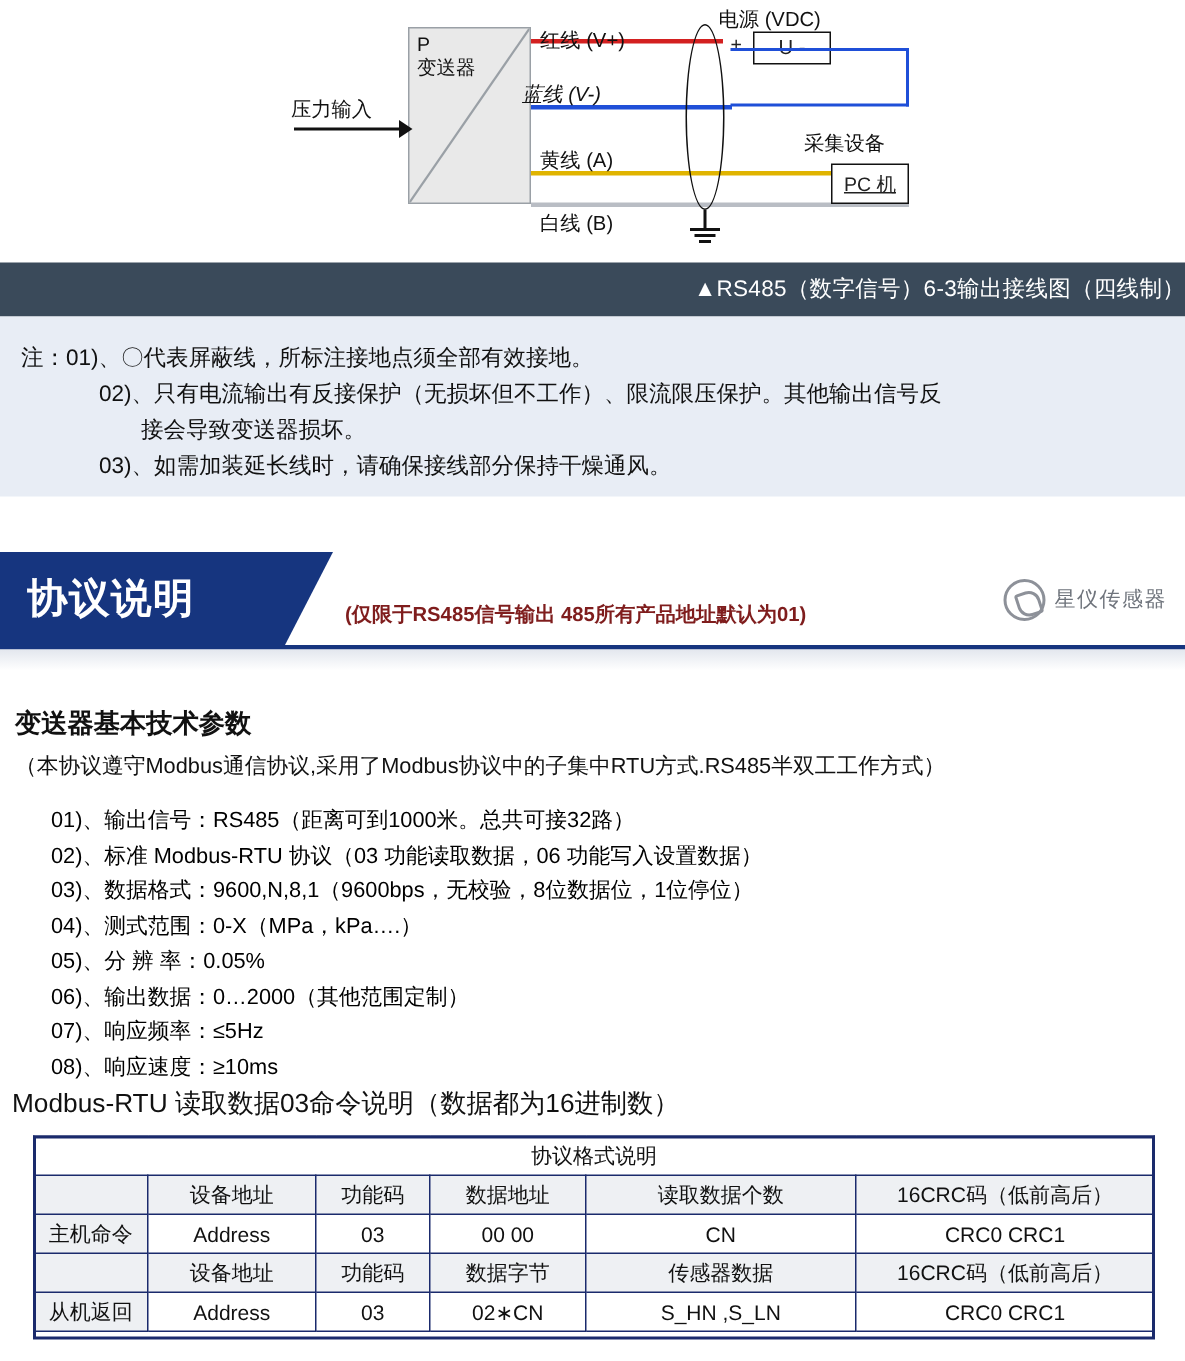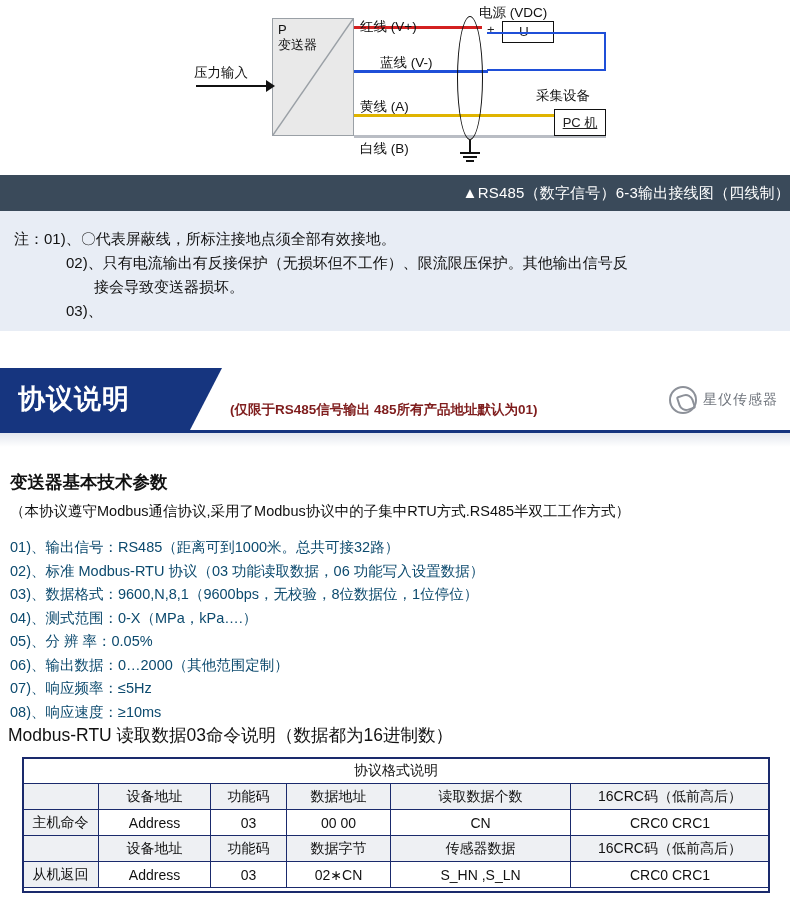--- a/index.html
+++ b/index.html
@@ -261,21 +261,22 @@
   }
   .spec-note {
     font-size: 14.5px;
     line-height: 22px;
     color: #111;
     margin-bottom: 14px;
   }
   .spec-line {
     font-size: 14.5px;
     line-height: 23.5px;
-    color: #0c4a6e;
+    color: #000000;
+    margin-left: 24px;
   }
 
   
   .table-title {
     position: absolute;
     left: 8px; top: 723px;
     font-size: 17.5px;
     color: #111;
   }
   .mb-table {
@@ -326,21 +327,21 @@
       <div>P</div>
       <div>变送器</div>
     </div>
 
     <div class="wire w-red" style="left:354px; top:26px;  width:128px;"></div>
     <div class="wire w-blue" style="left:354px; top:70px;  width:134px;"></div>
     <div class="wire w-yellow" style="left:354px; top:114px; width:252px;"></div>
     <div class="wire w-white" style="left:354px; top:135px; width:252px;"></div>
 
     <div class="wire-label" style="left:360px; top:18px;">红线 (V+)</div>
-    <div class="wire-label" style="left:380px; top:54px;">蓝线 (V-)</div>
+    <div class="wire-label" style="left:348px; top:54px;font-style:italic;">蓝线 (V-)</div>
     <div class="wire-label" style="left:360px; top:98px;">黄线 (A)</div>
     <div class="wire-label" style="left:360px; top:140px;">白线 (B)</div>
 
     <div class="vdc-title">电源 (VDC)</div>
     <div class="u-plus">+</div>
     <div class="u-box">U -</div>
     <div class="blue-rect"></div>
 
     <div class="collector-title">采集设备</div>
     <div class="pc-box">PC 机</div>
@@ -366,20 +367,21 @@
     </div>
     <div class="note-row note-indent">
       <span class="note-key">02)、</span>
       <span class="note-val">只有电流输出有反接保护（无损坏但不工作）、限流限压保护。其他输出信号反</span>
     </div>
     <div class="note-row" style="padding-left:80px;">
       <span class="note-val">接会导致变送器损坏。</span>
     </div>
     <div class="note-row note-indent">
       <span class="note-key">03)、</span>
+      <span class="note-val">如需加装延长线时，请确保接线部分保持干燥通风。</span>
     </div>
   </div>
 
   <div class="proto-header">
     <div class="proto-tag"></div>
     <div class="proto-tag-notch"></div>
     <div class="proto-tag-text">协议说明</div>
     <div class="proto-sub">(仅限于RS485信号输出 485所有产品地址默认为01)</div>
     <div class="brand">
       <span class="brand-mark"></span>

